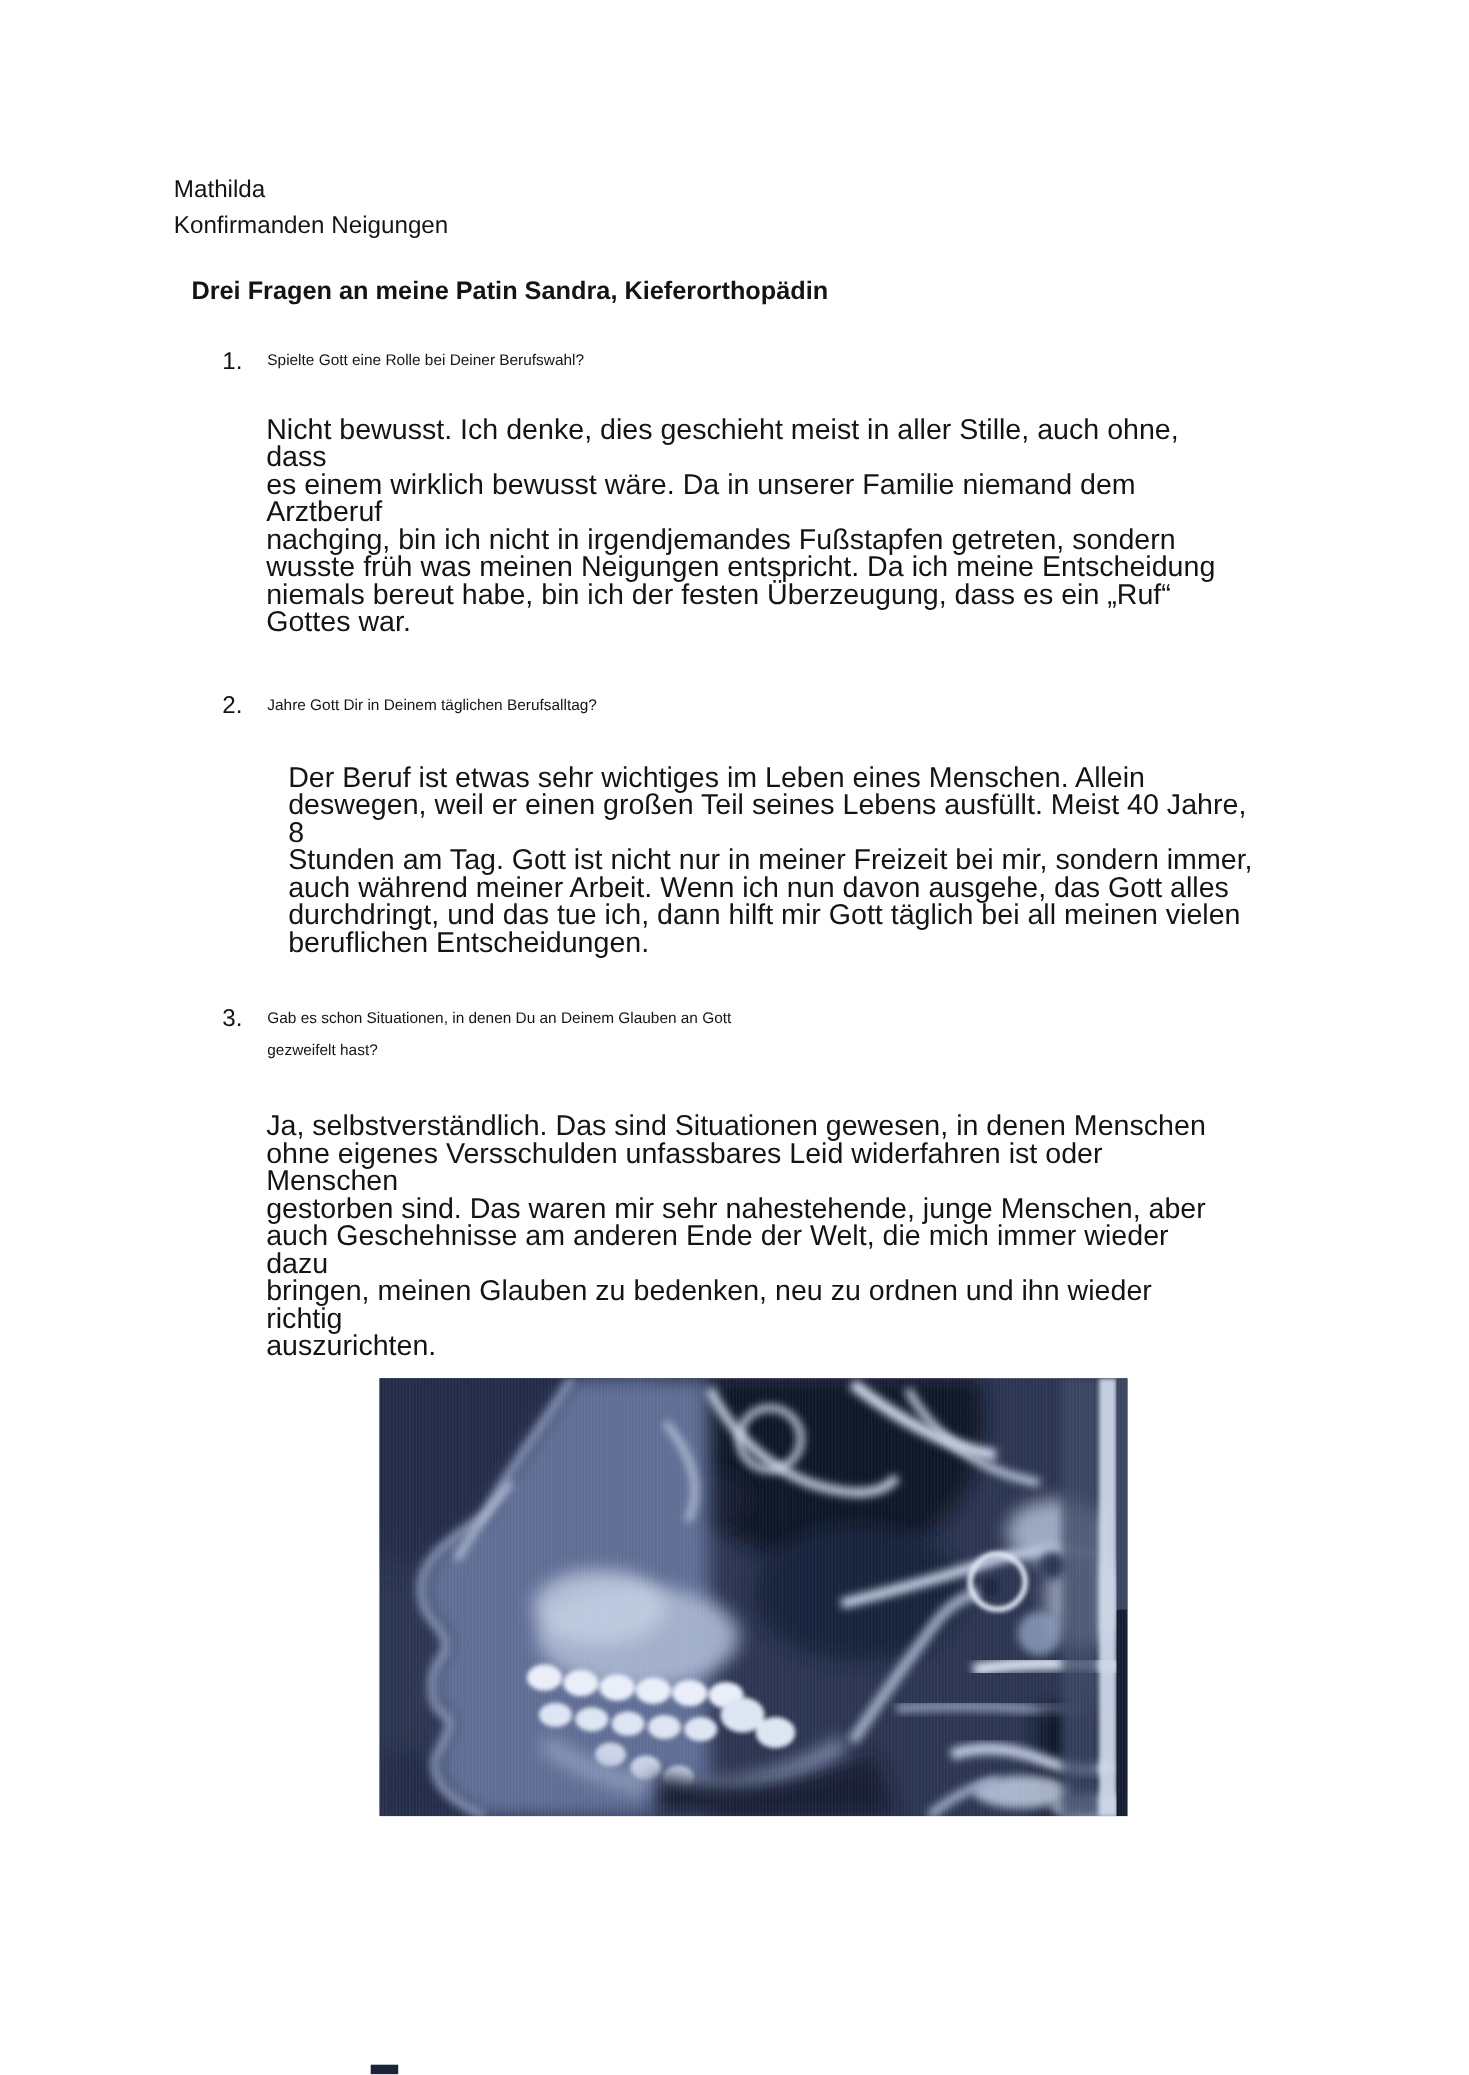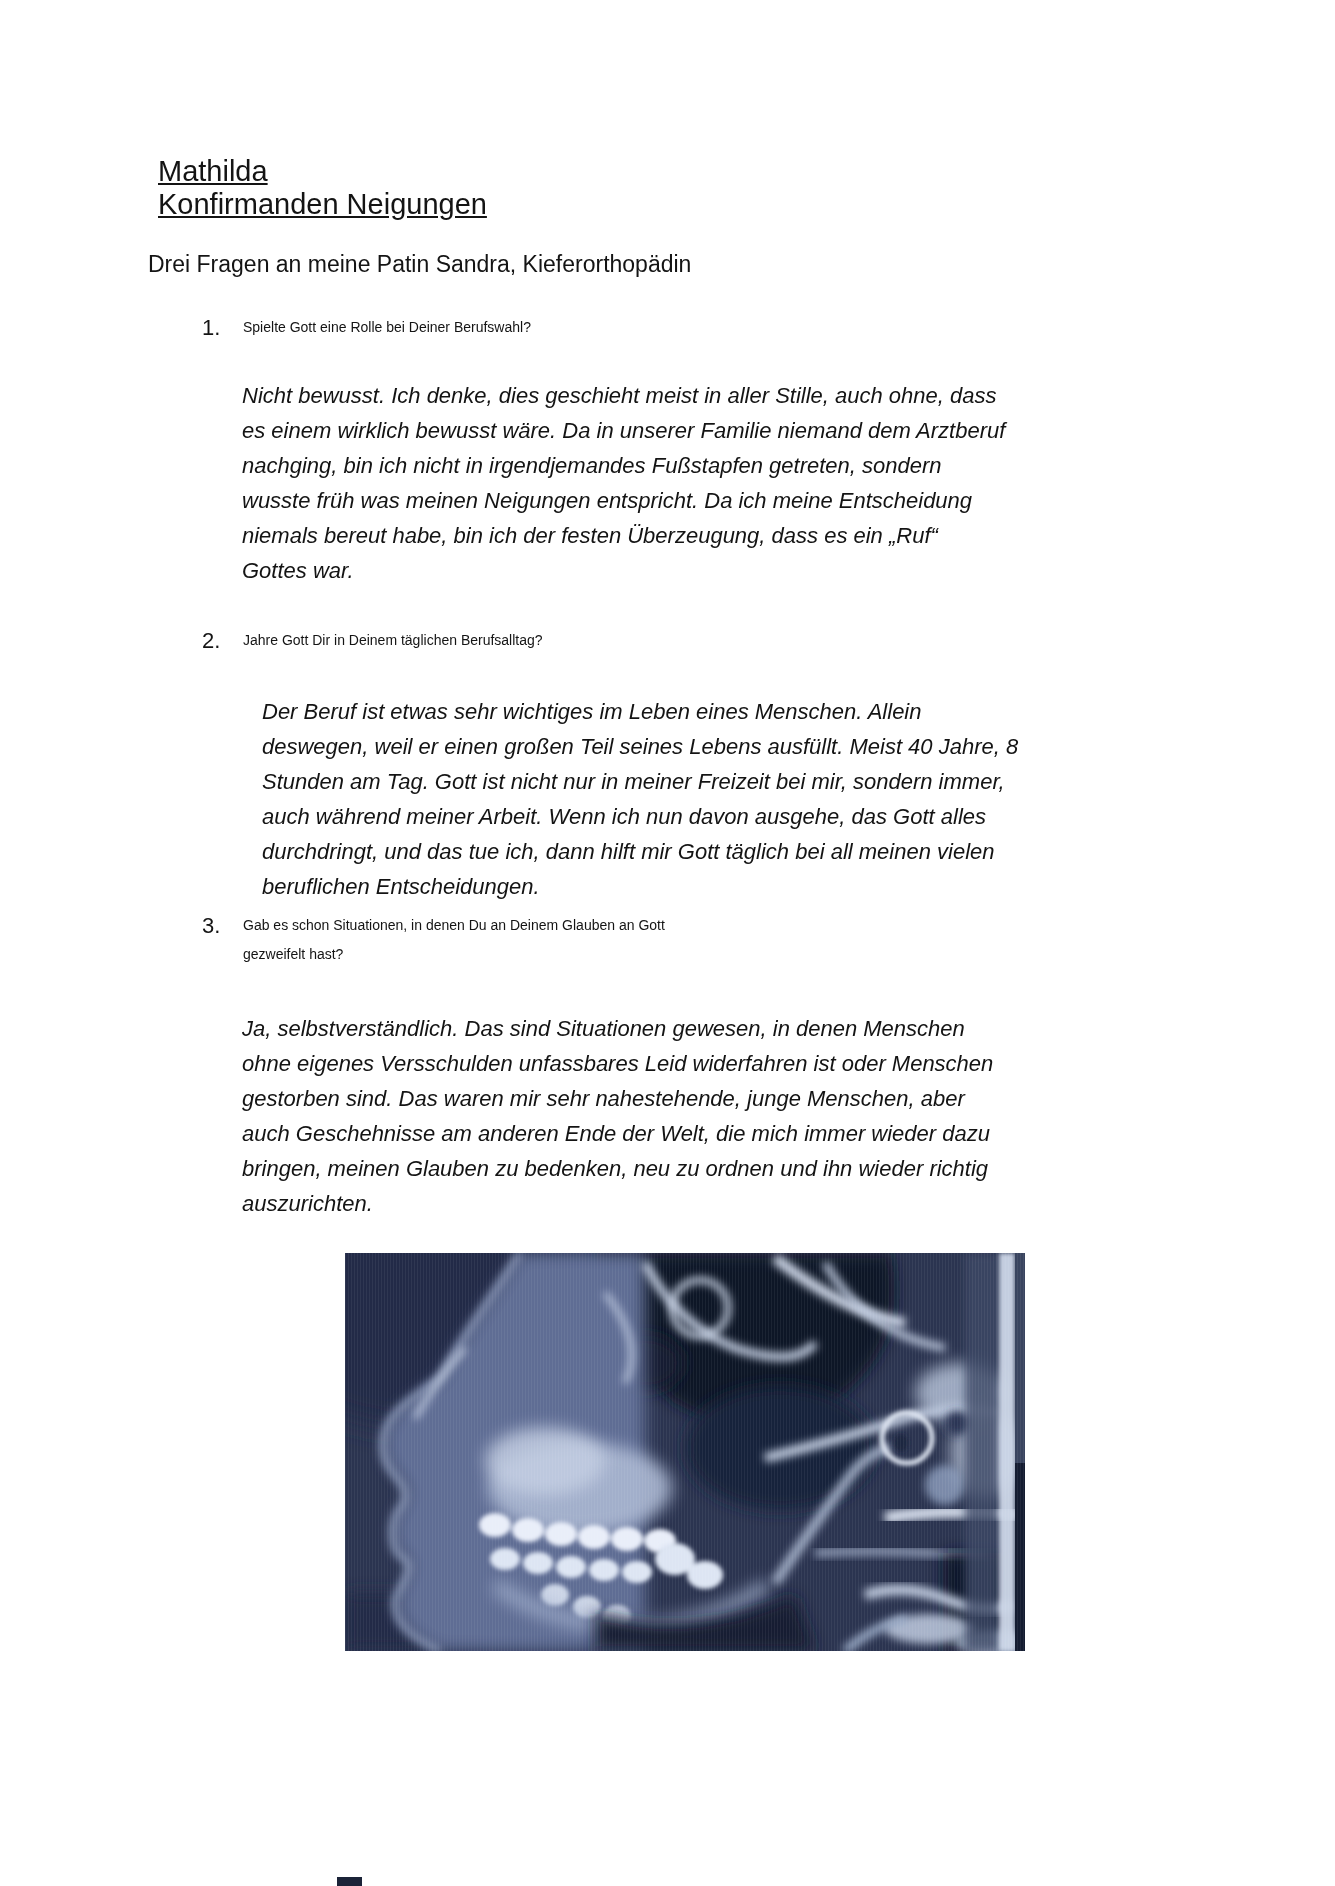--- a/index.html
+++ b/index.html
@@ -7,35 +7,34 @@
     position:relative;
     width:1335px;
     height:1886px;
     background:#ffffff;
     font-family:"Liberation Sans","DejaVu Sans",sans-serif;
     color:#141414;
     overflow:hidden;
   }
   .txt{
     position:absolute;
-    font-size:22px;
-    line-height:35px;
+    font-size:26px;
+    line-height:25px;
     white-space:pre-line;
-    font-style:italic;
   }
   .header-block{
     position:absolute;
     top:155px;left:158px;
-    font-size:29px;line-height:33px;text-decoration:underline;
+    font-size:22px;line-height:33px;
   }
   .doc-title{
     position:absolute;
-    top:250px;left:148px;
+    top:250px;left:174px;
     font-size:23px;line-height:29px;
-    font-weight:normal;
+    font-weight:bold;
     white-space:pre;
   }
   .q-row{
     position:absolute;
     display:flex;
     align-items:flex-start;
   }
   .q-num{
     flex:none;
     width:41px;

